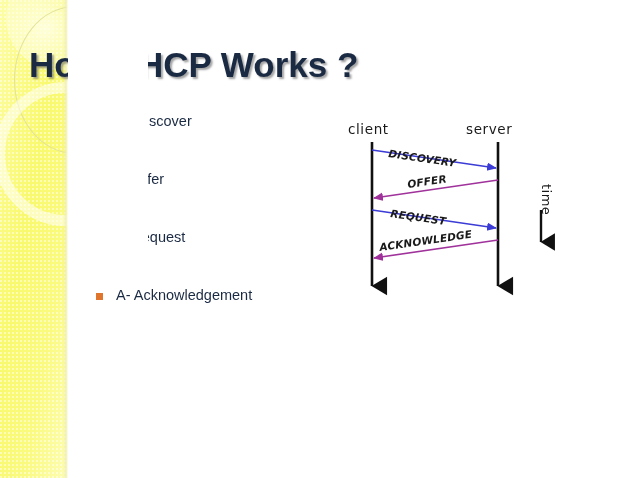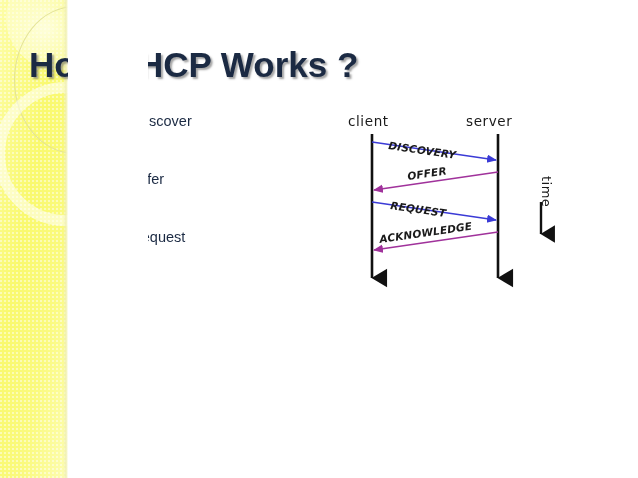--- a/index.html
+++ b/index.html
@@ -137,21 +137,21 @@
     font-size: 14.5px;
     line-height: 19px;
     color: #1b2a43;
     white-space: nowrap;
   }
 
   
   .diagram {
     position: absolute;
     left: 336px;
-    top: 110px;
+    top: 118px;
     width: 230px;
     height: 190px;
   }
   .diagram svg { display: block; }
 
   .lane-label {
     font-family: "DejaVu Sans", sans-serif;
     font-size: 13.5px;
     fill: #1a1a1a;
     letter-spacing: 0.6px;
@@ -198,20 +198,24 @@
     <div class="bullet-row">
       <span class="bullet-mark" style="background: rgb(224, 117, 45);"></span>
       <span class="bullet-text">O-Offer</span>
     </div>
 
     <div class="bullet-row">
       <span class="bullet-mark" style="background: rgb(224, 117, 45);"></span>
       <span class="bullet-text">R-Request</span>
     </div>
 
+    <div class="bullet-row">
+      <span class="bullet-mark" style="background: rgb(224, 117, 45);"></span>
+      <span class="bullet-text">A- Acknowledgement</span>
+    </div>
 
   </div>
 
   <div class="diagram">
     <svg width="230" height="190" viewBox="0 0 230 190" xmlns="http://www.w3.org/2000/svg">
       <defs>
         <marker id="arrowBlue" markerWidth="7" markerHeight="7" refX="5.6" refY="2.6" orient="auto" markerUnits="strokeWidth">
           <path d="M0,0 L6.2,2.6 L0,5.2 z" fill="#3b3bd6"></path>
         </marker>
         <marker id="arrowPurple" markerWidth="7" markerHeight="7" refX="5.6" refY="2.6" orient="auto" markerUnits="strokeWidth">

